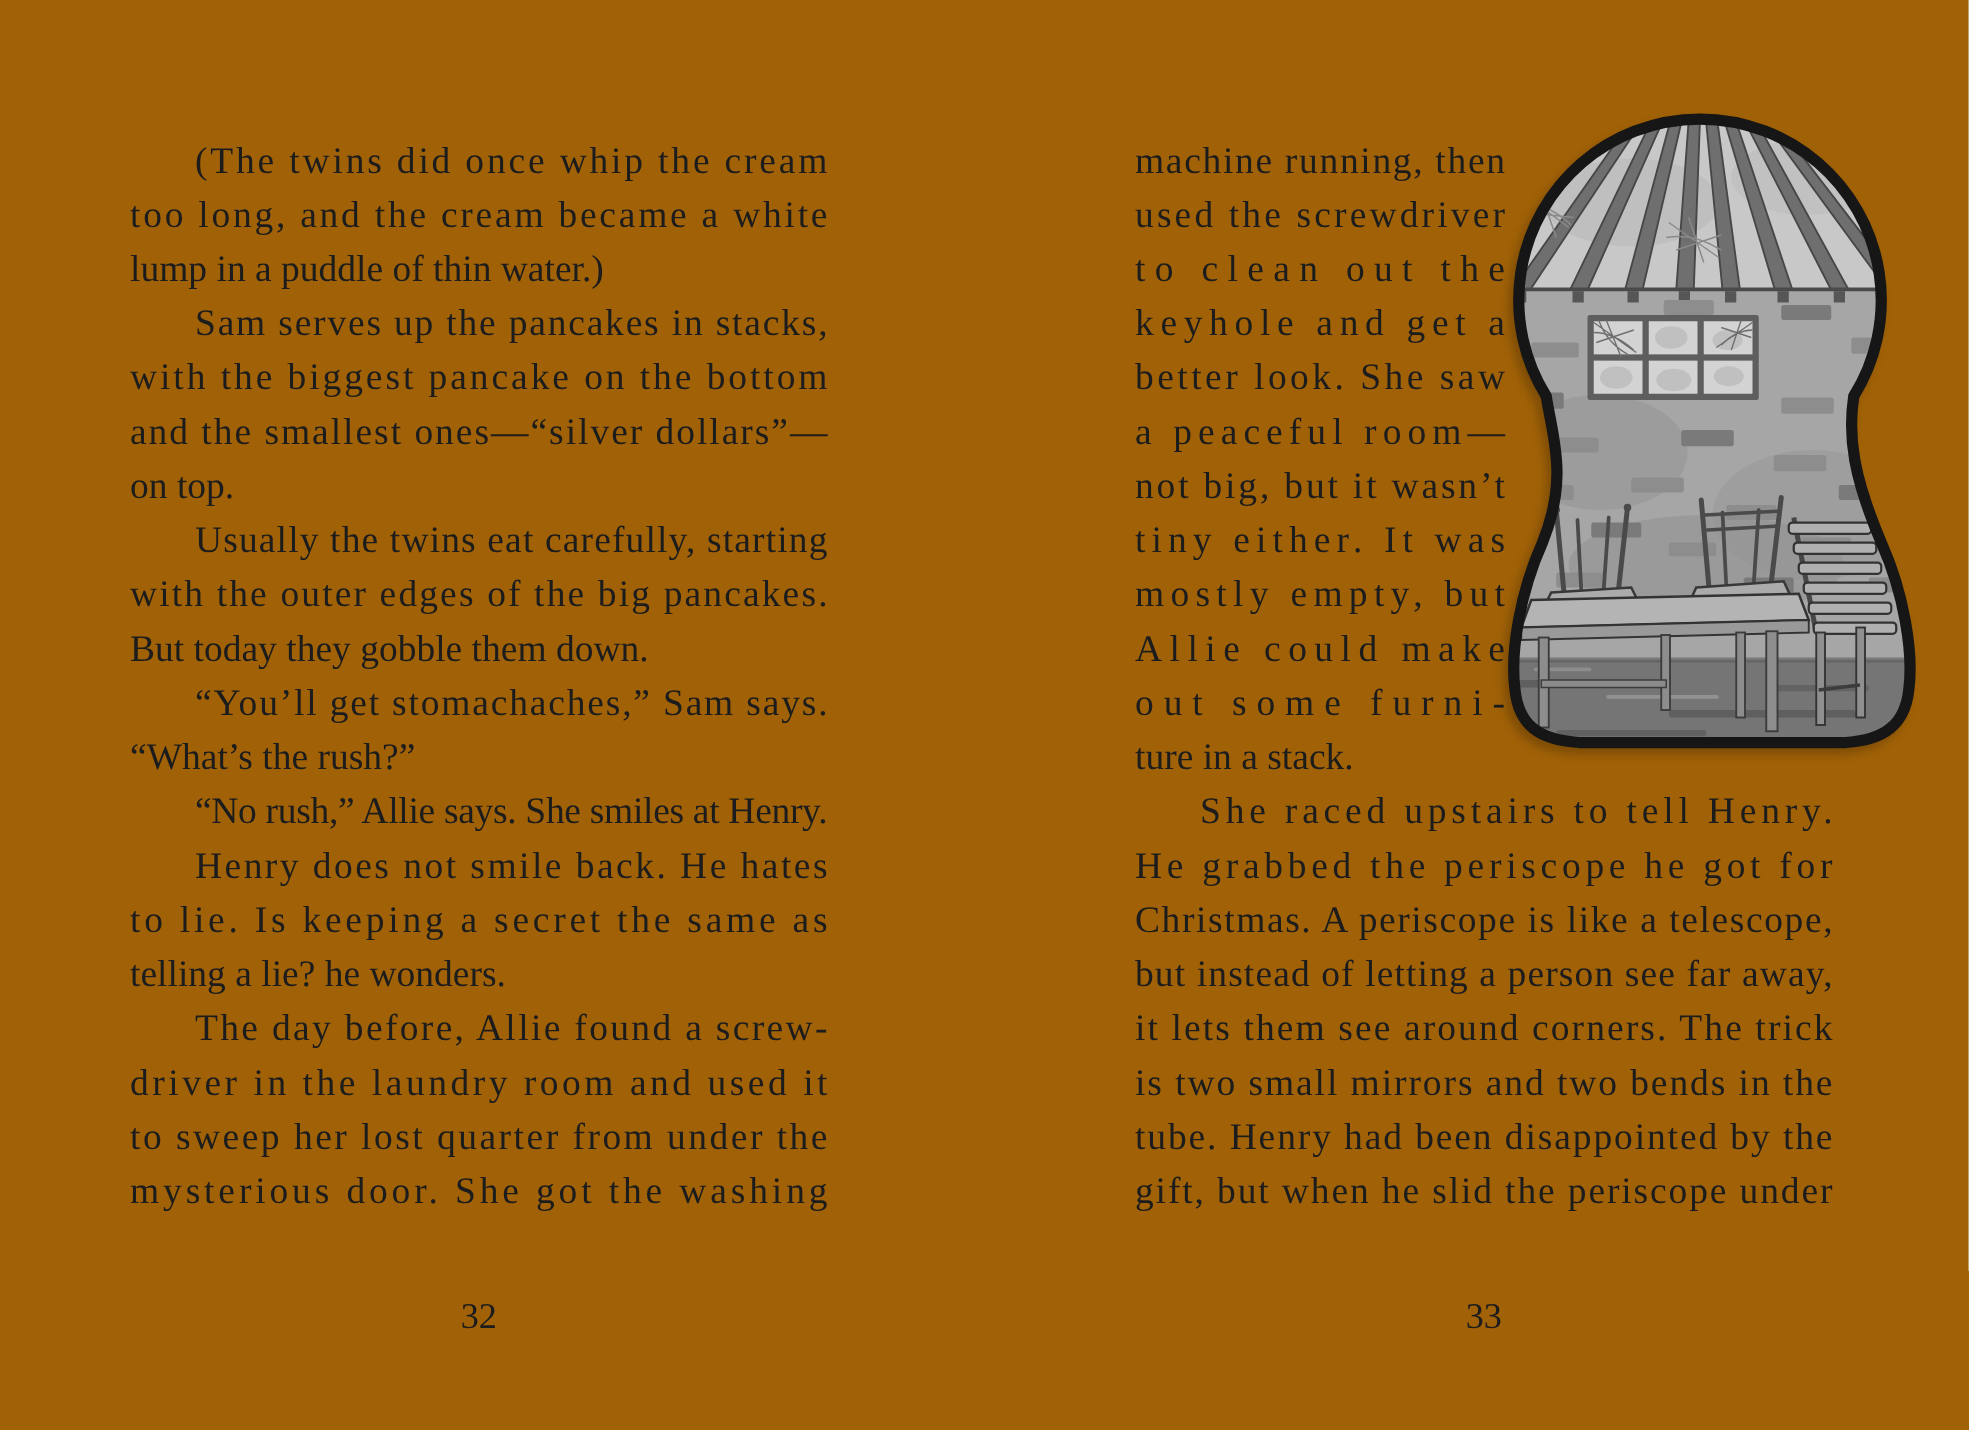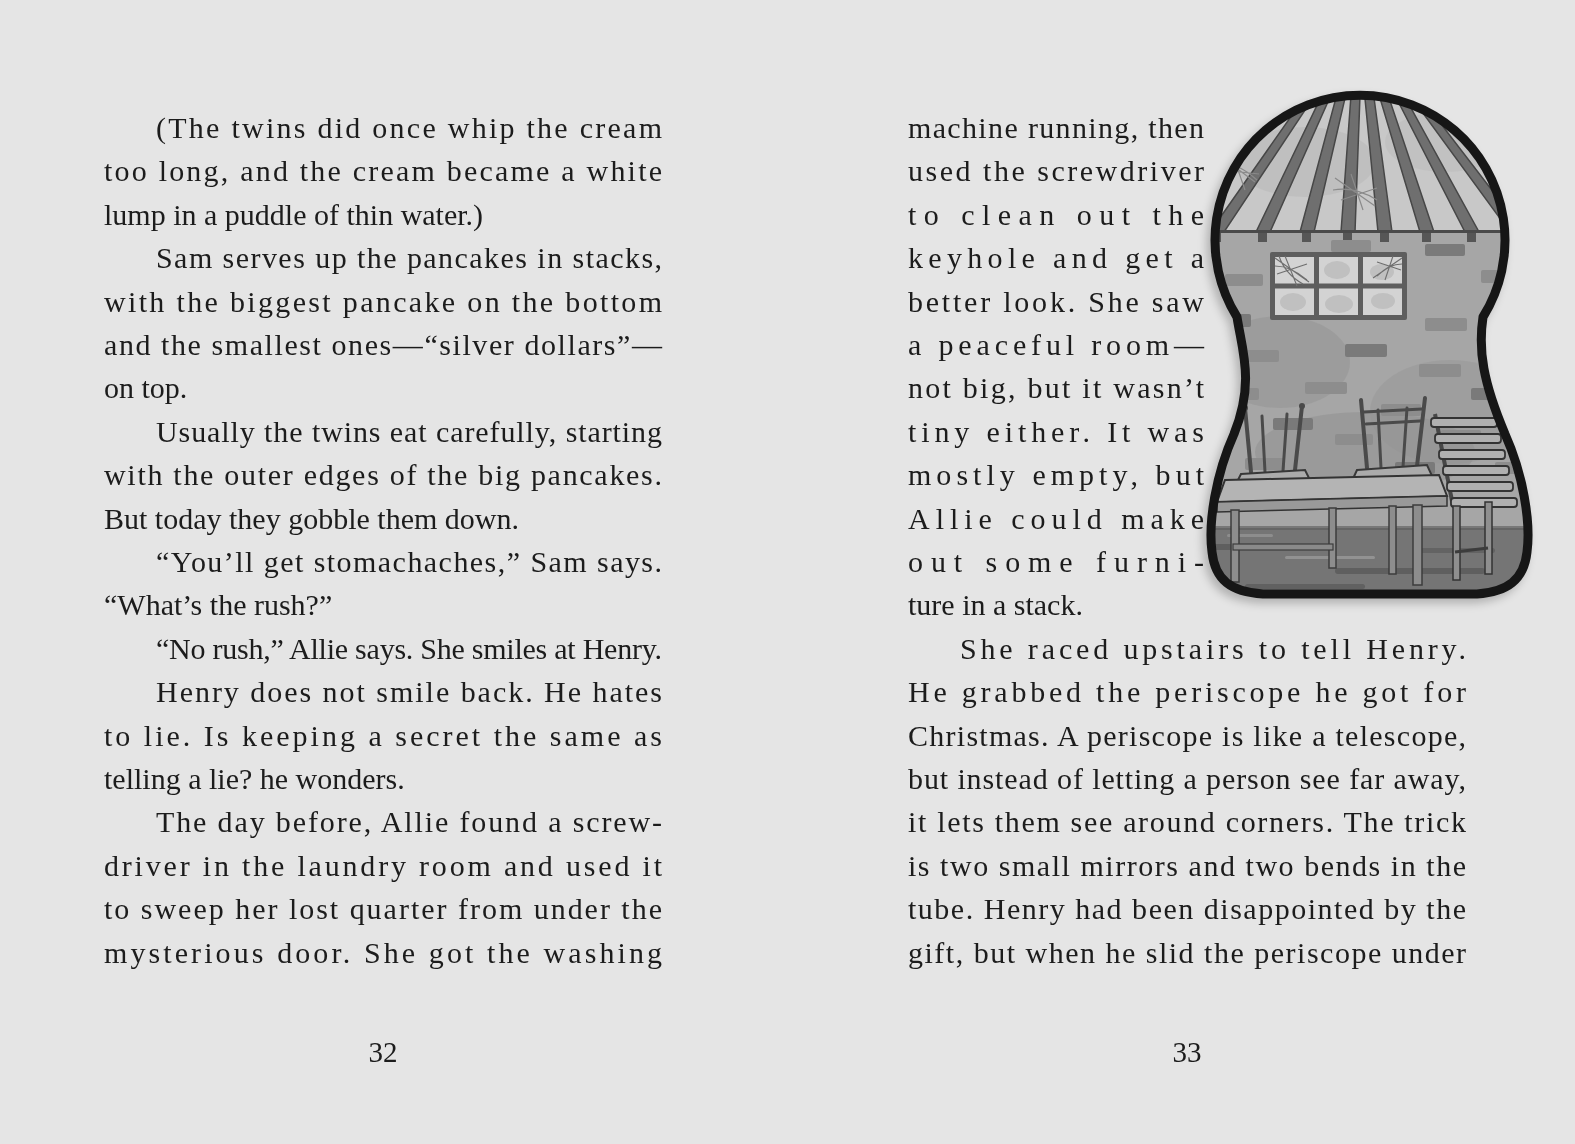--- a/index.html
+++ b/index.html
@@ -1,16 +1,16 @@
 <!DOCTYPE html>
 <html><head>
 <meta charset="utf-8">
 <style>
   html,body{margin:0;padding:0;background:#ffffff;}
-  .spread{position:relative;width:1575px;height:1144px;background:#e5e5e5;overflow:hidden;
+  .spread{position:relative;width:1575px;height:1144px;background:#a16207;overflow:hidden;
           font-family:"Liberation Serif", serif;}
   svg text{font-family:"Liberation Serif", serif;font-size:30px;fill:#1c1c1c;}
   svg text.pagenum{font-size:29px;}
   .textlayer{position:absolute;left:0;top:0;}
   .illu{position:absolute;left:1185px;top:74px;filter:drop-shadow(-4px 5px 4px rgba(0,0,0,0.22));}
 </style>
 </head>
 <body>
 
 <div class="spread">

